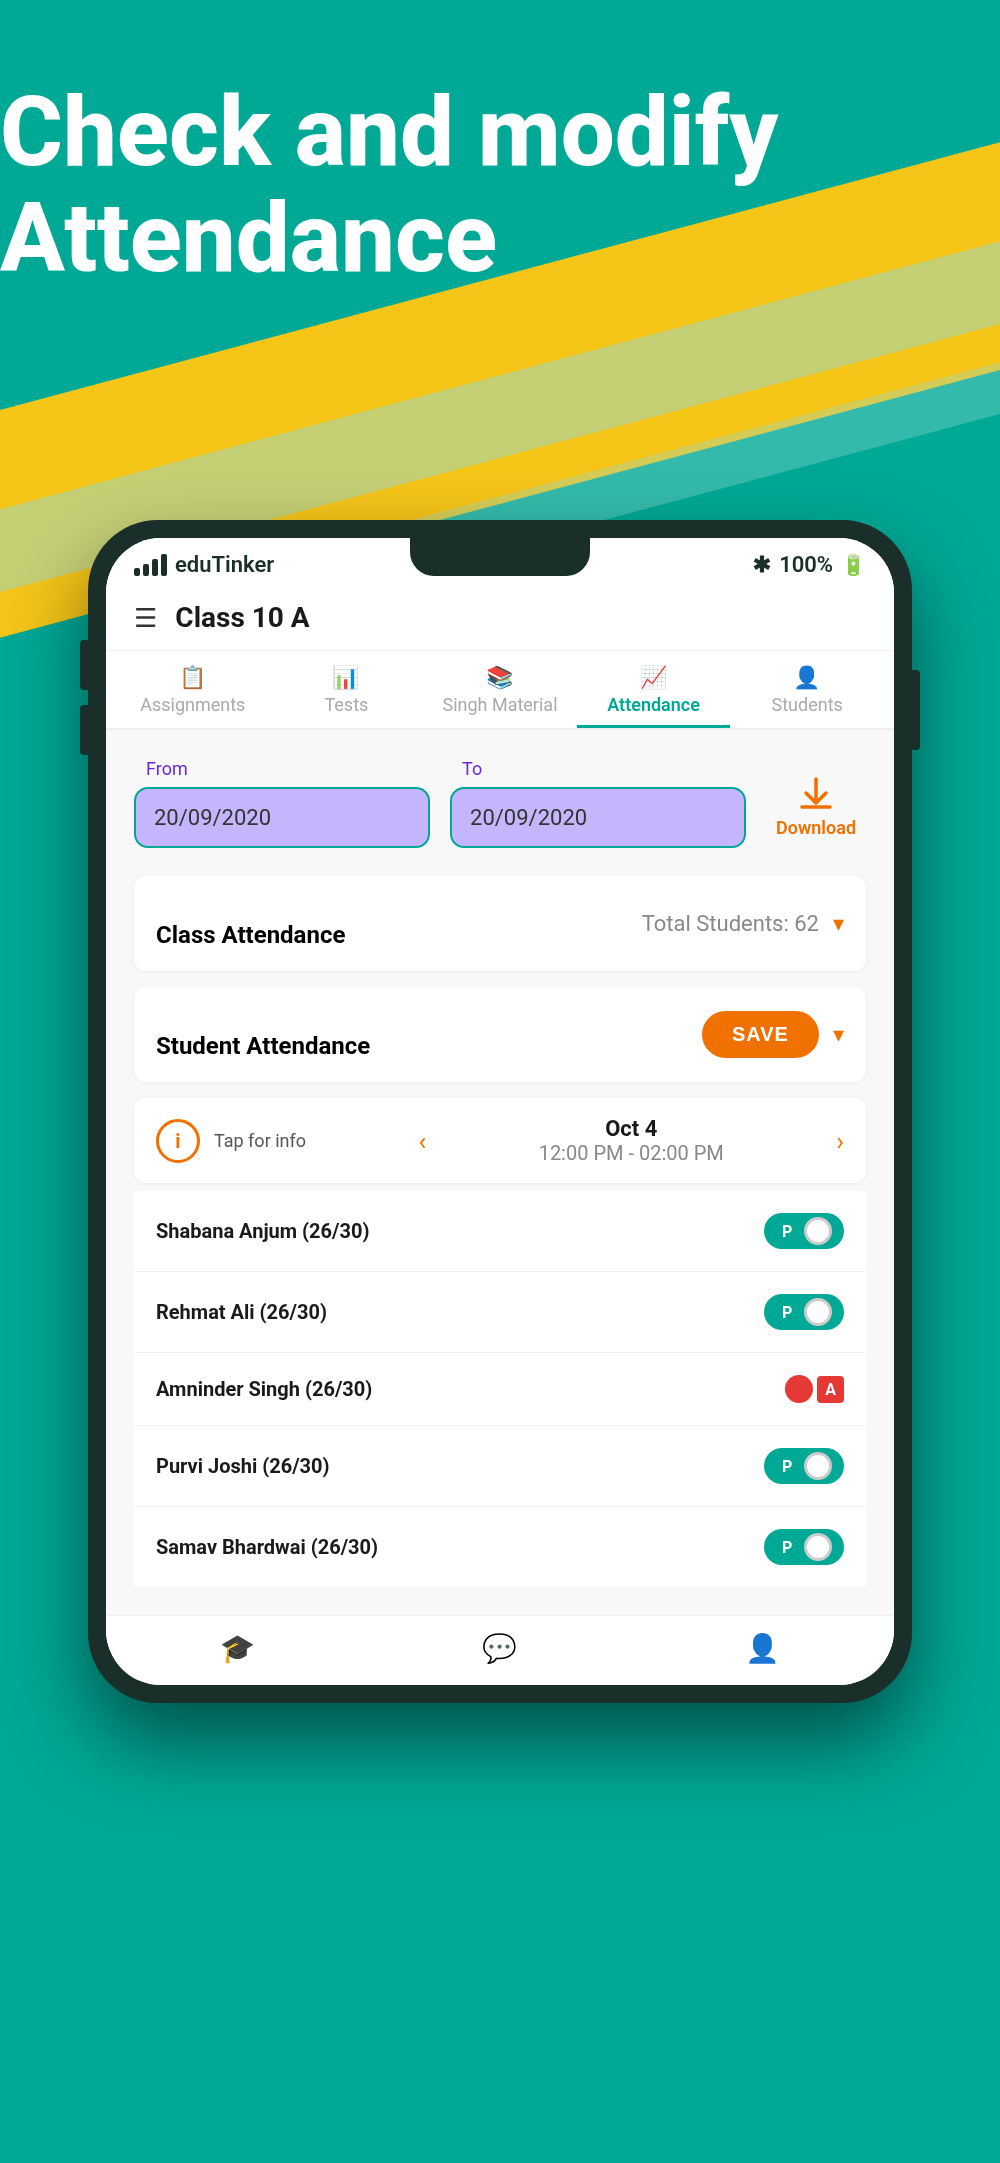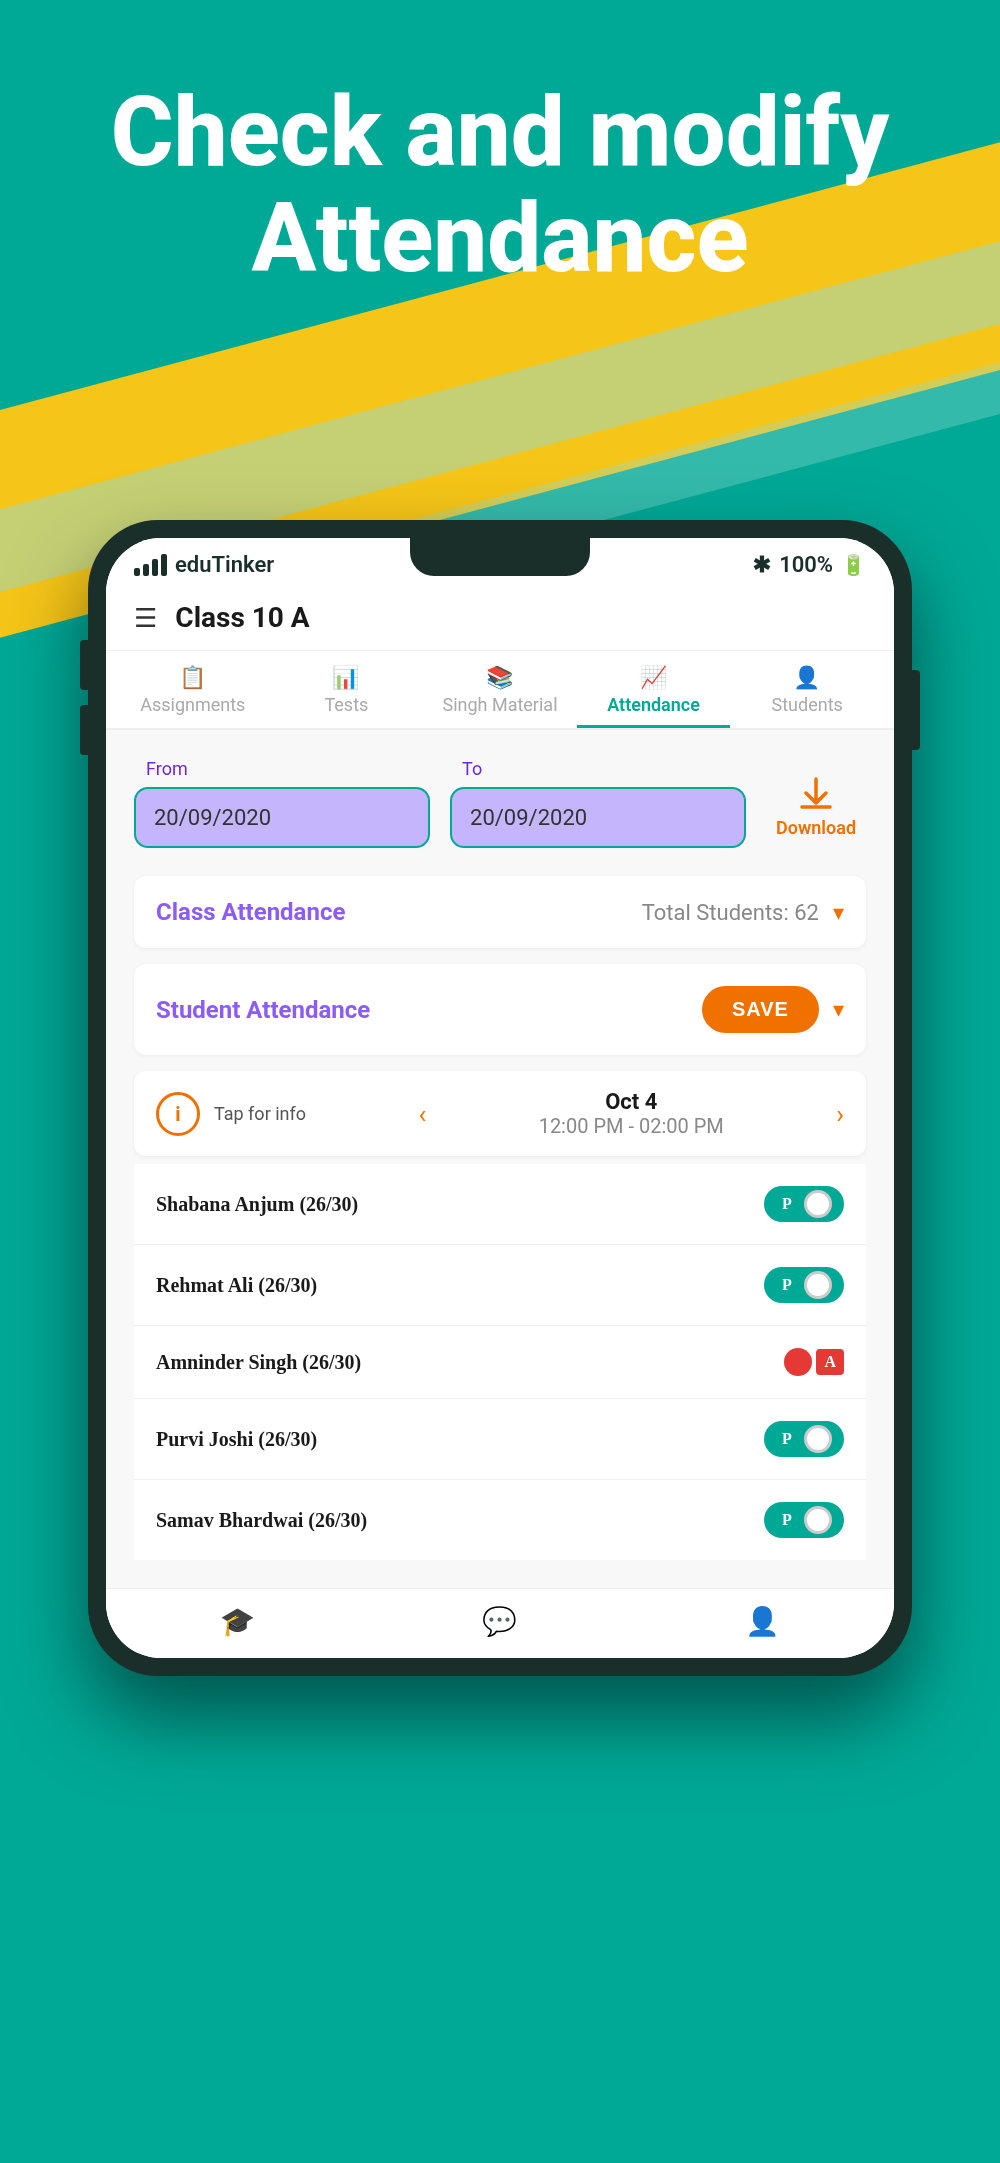--- a/index.html
+++ b/index.html
@@ -55,21 +55,21 @@
       background: rgba(150, 220, 210, 0.35);
       transform: rotate(-15deg);
       z-index: 2;
     }
 
     
     .hero-text {
       position: absolute;
       top: 80px;
       left: 0; right: 0;
-      text-align: center;
+      text-align: left;
       z-index: 3;
     }
     .hero-text h1 {
       font-size: 96px;
       font-weight: 800;
       color: white;
       line-height: 1.1;
     }
 
     
@@ -214,21 +214,21 @@
     .section-row {
       background: white;
       border-radius: 12px;
       padding: 22px 22px;
       margin-bottom: 16px;
       display: flex;
       align-items: center;
       justify-content: space-between;
       box-shadow: 0 1px 4px rgba(0,0,0,0.06);
     }
-    .section-title { font-size: 24px; font-weight: 700; color: #8b5cf6; }
+    .section-title { font-size: 24px; font-weight: 700; color: #000000; margin-top: 23px; }
     .section-right { display: flex; align-items: center; gap: 14px; }
     .section-sub { font-size: 22px; color: #888; }
     .chevron { font-size: 22px; color: #f07000; }
     .save-btn {
       background: #f07000;
       color: white;
       border: none;
       border-radius: 30px;
       padding: 12px 30px;
       font-size: 20px;
@@ -266,21 +266,20 @@
 
     
     .student-list { background: white; border-radius: 0 0 12px 12px; }
     .student-row {
       display: flex;
       align-items: center;
       justify-content: space-between;
       padding: 22px 22px;
       border-bottom: 1px solid #f0f0f0;
       background: white;
-      font-family: Liberation Serif, serif;
     }
     .student-row:last-child { border-bottom: none; }
     .student-name { font-size: 20px; color: #1a1a1a; }
     .student-name span { font-weight: 700; }
 
     
     .toggle-present {
       display: flex;
       align-items: center;
       gap: 0;

